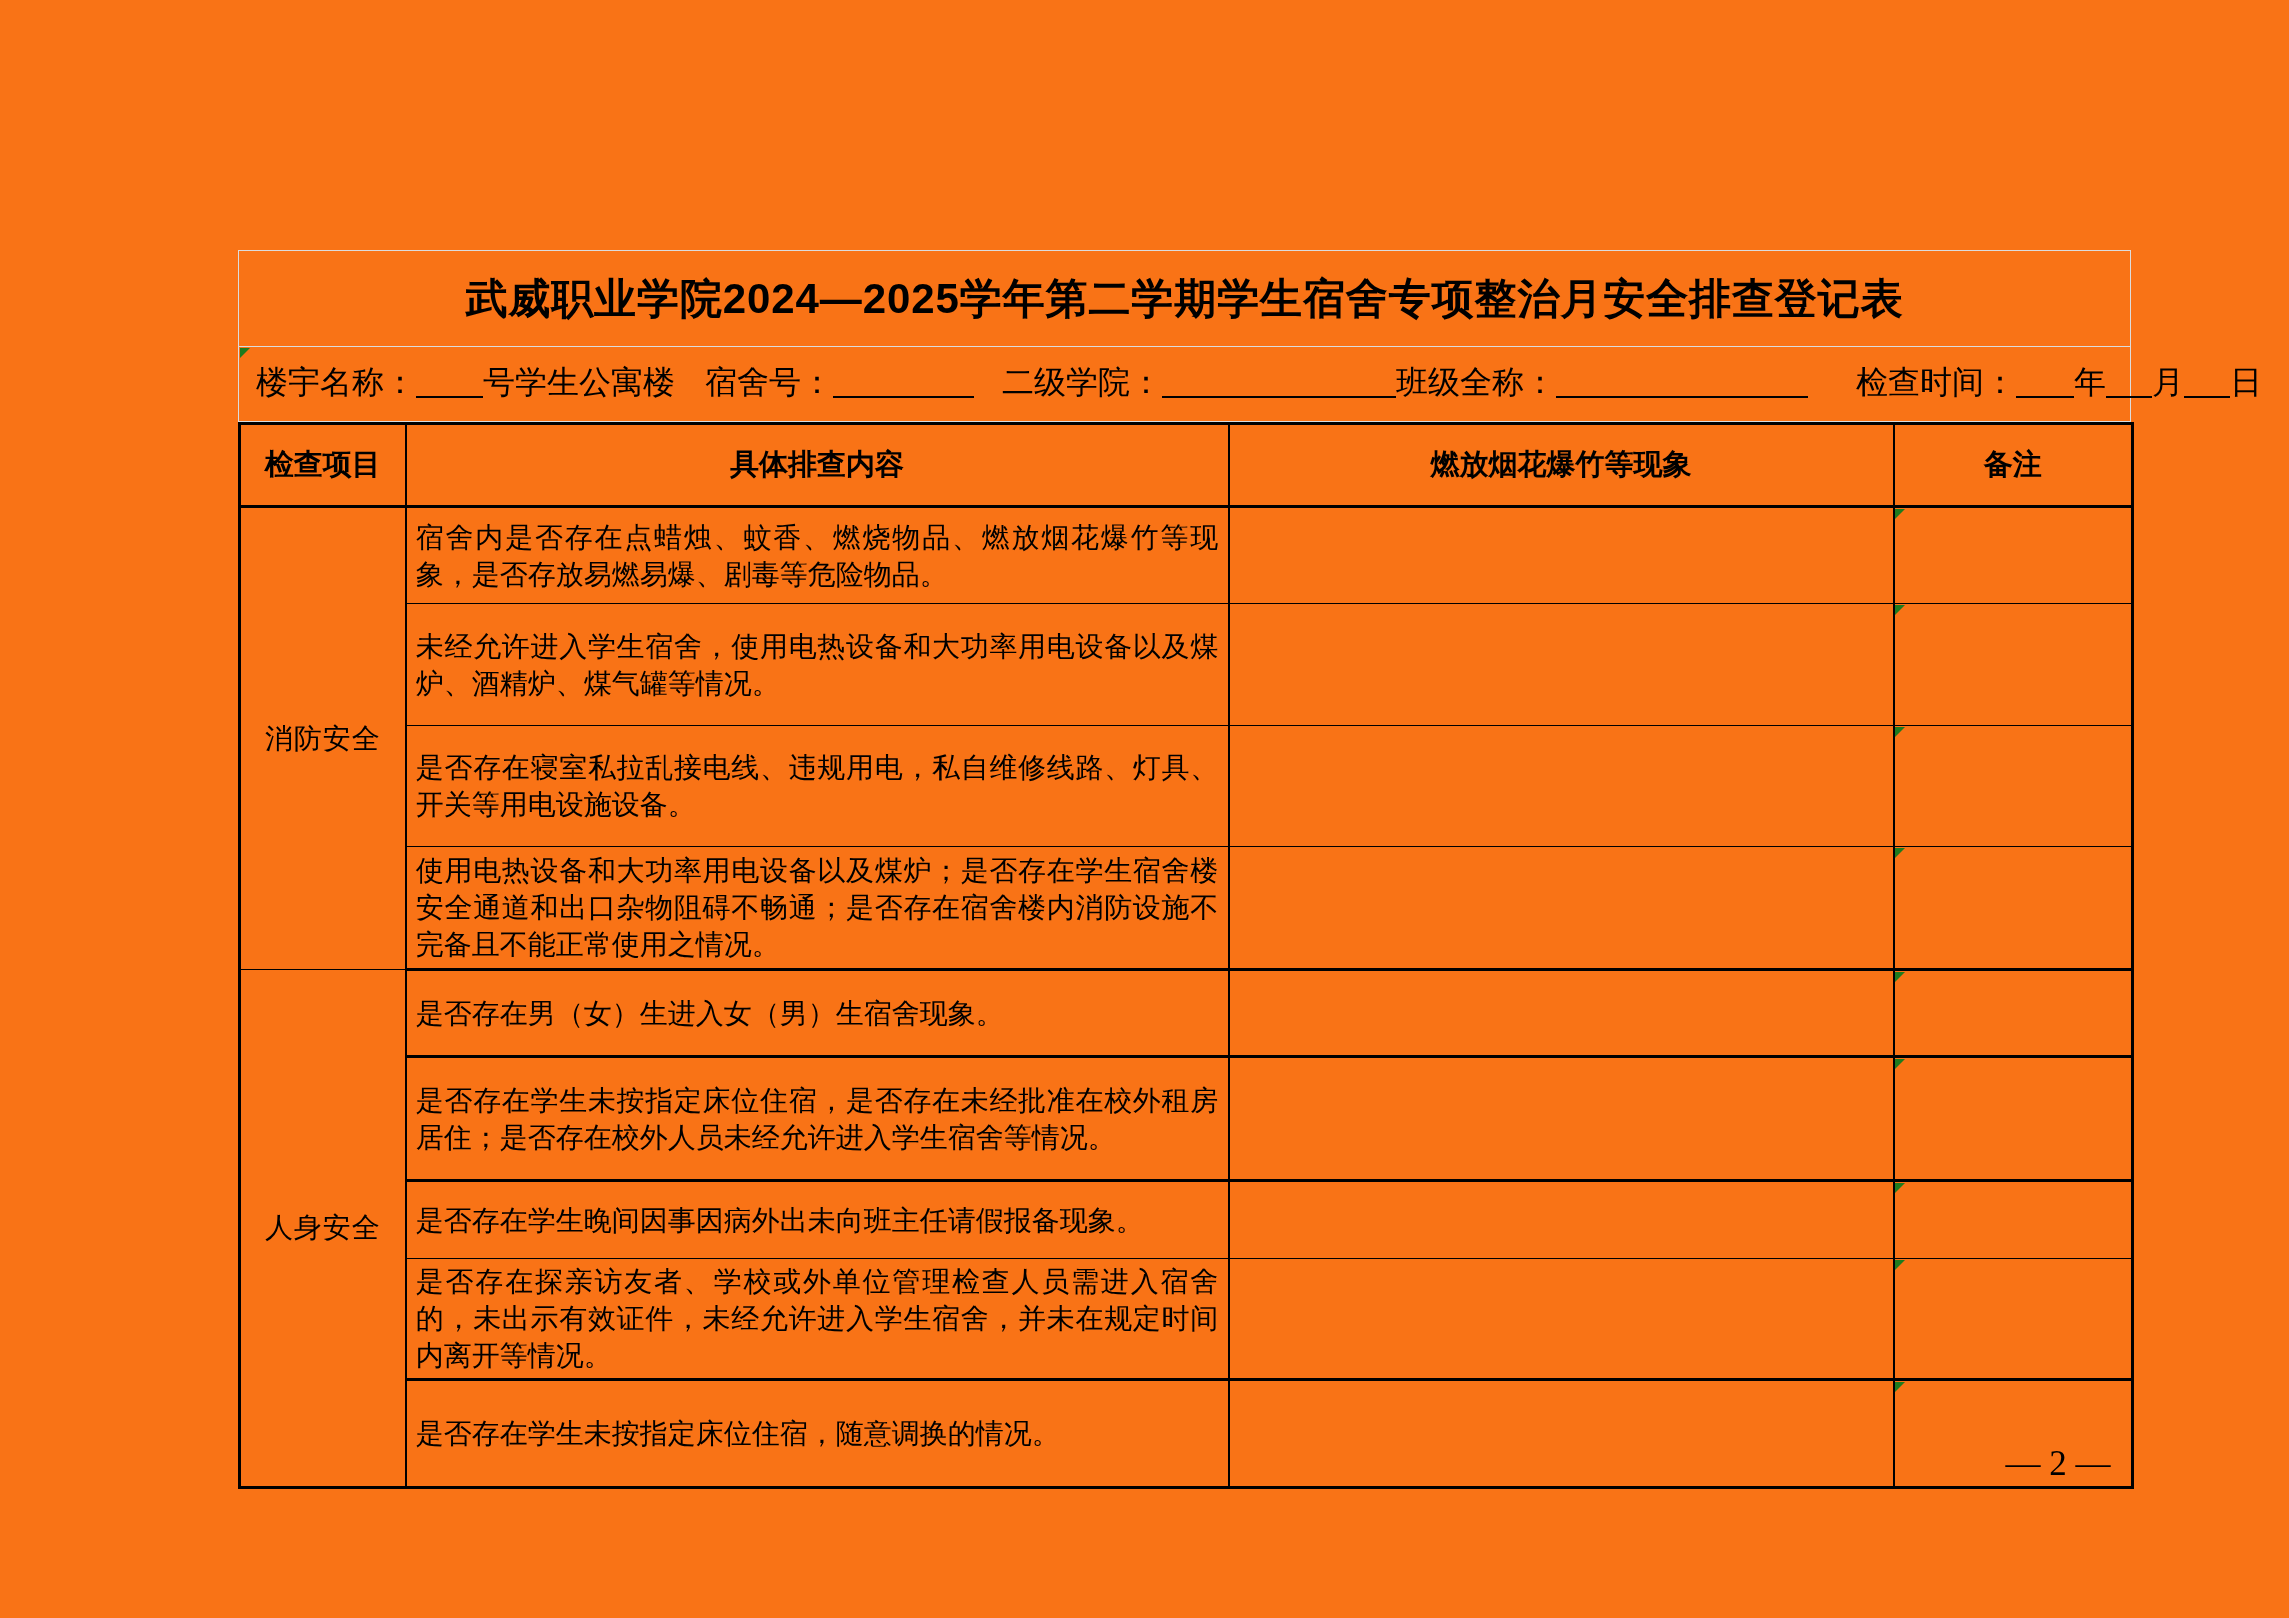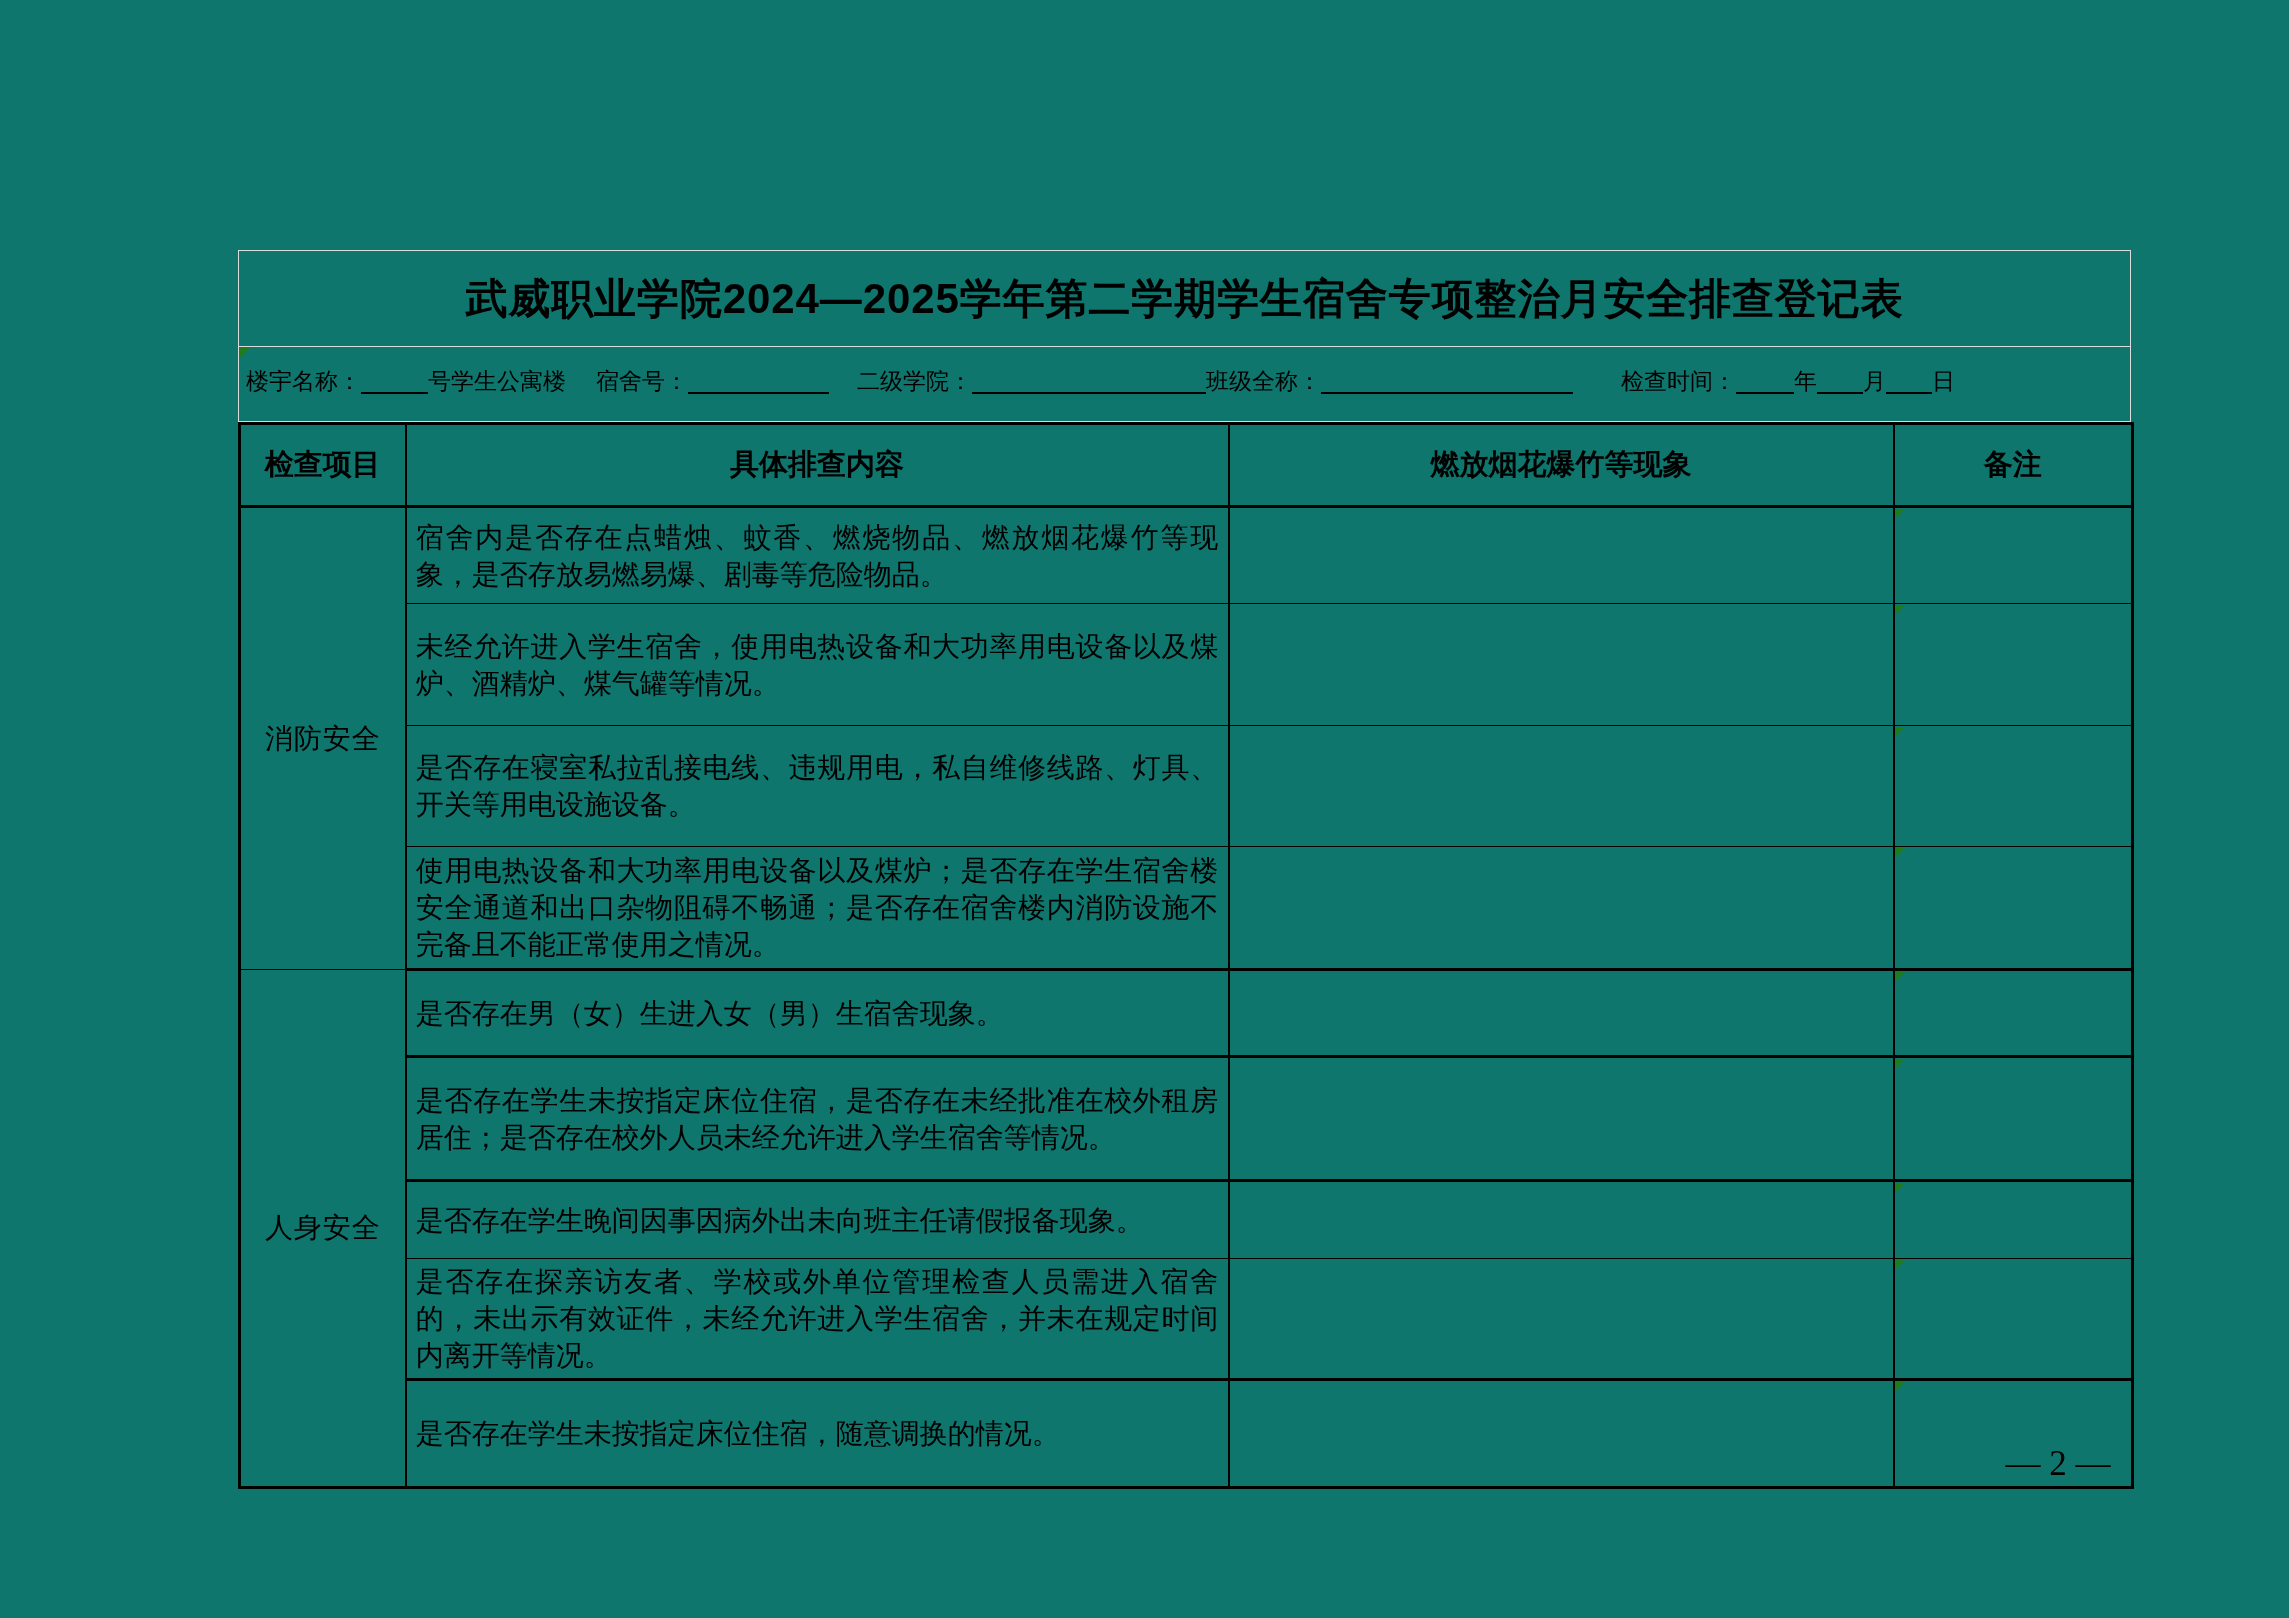--- a/index.html
+++ b/index.html
@@ -1,19 +1,19 @@
 <!DOCTYPE html>
 <html style="font-size:15px"><head>
 <meta charset="utf-8">
 <style>
   html,body{margin:0;padding:0;background:#ffffff;}
   .page{
     position:relative;
     width:2289px;height:1619px;
-    background:#0f766e;
+    background:#f97316;
     overflow:hidden;
     font-family:"Liberation Serif", serif;
     color:#000;
   }
   .doc{
     position:absolute;left:238px;top:250px;width:1893px;
   }
   
   .title-block{
     box-sizing:border-box;
@@ -29,22 +29,22 @@
     white-space:nowrap;
   }
   
   .info-row{
     position:relative;
     box-sizing:border-box;
     height:75px;
     border:0.9px solid #dcdcdc;border-top:none;
     line-height:70px;
     white-space:nowrap;
-    padding-left:7px;
-    font-size:23px;
+    padding-left:17px;
+    font-size:32px;
   }
   .info-row .blank{
     display:inline-block;
     height:28px;
     border-bottom:2.8px solid #000;
     vertical-align:-4.6px;
   }
   .info-row .gap{display:inline-block;}
   
   .tri{

